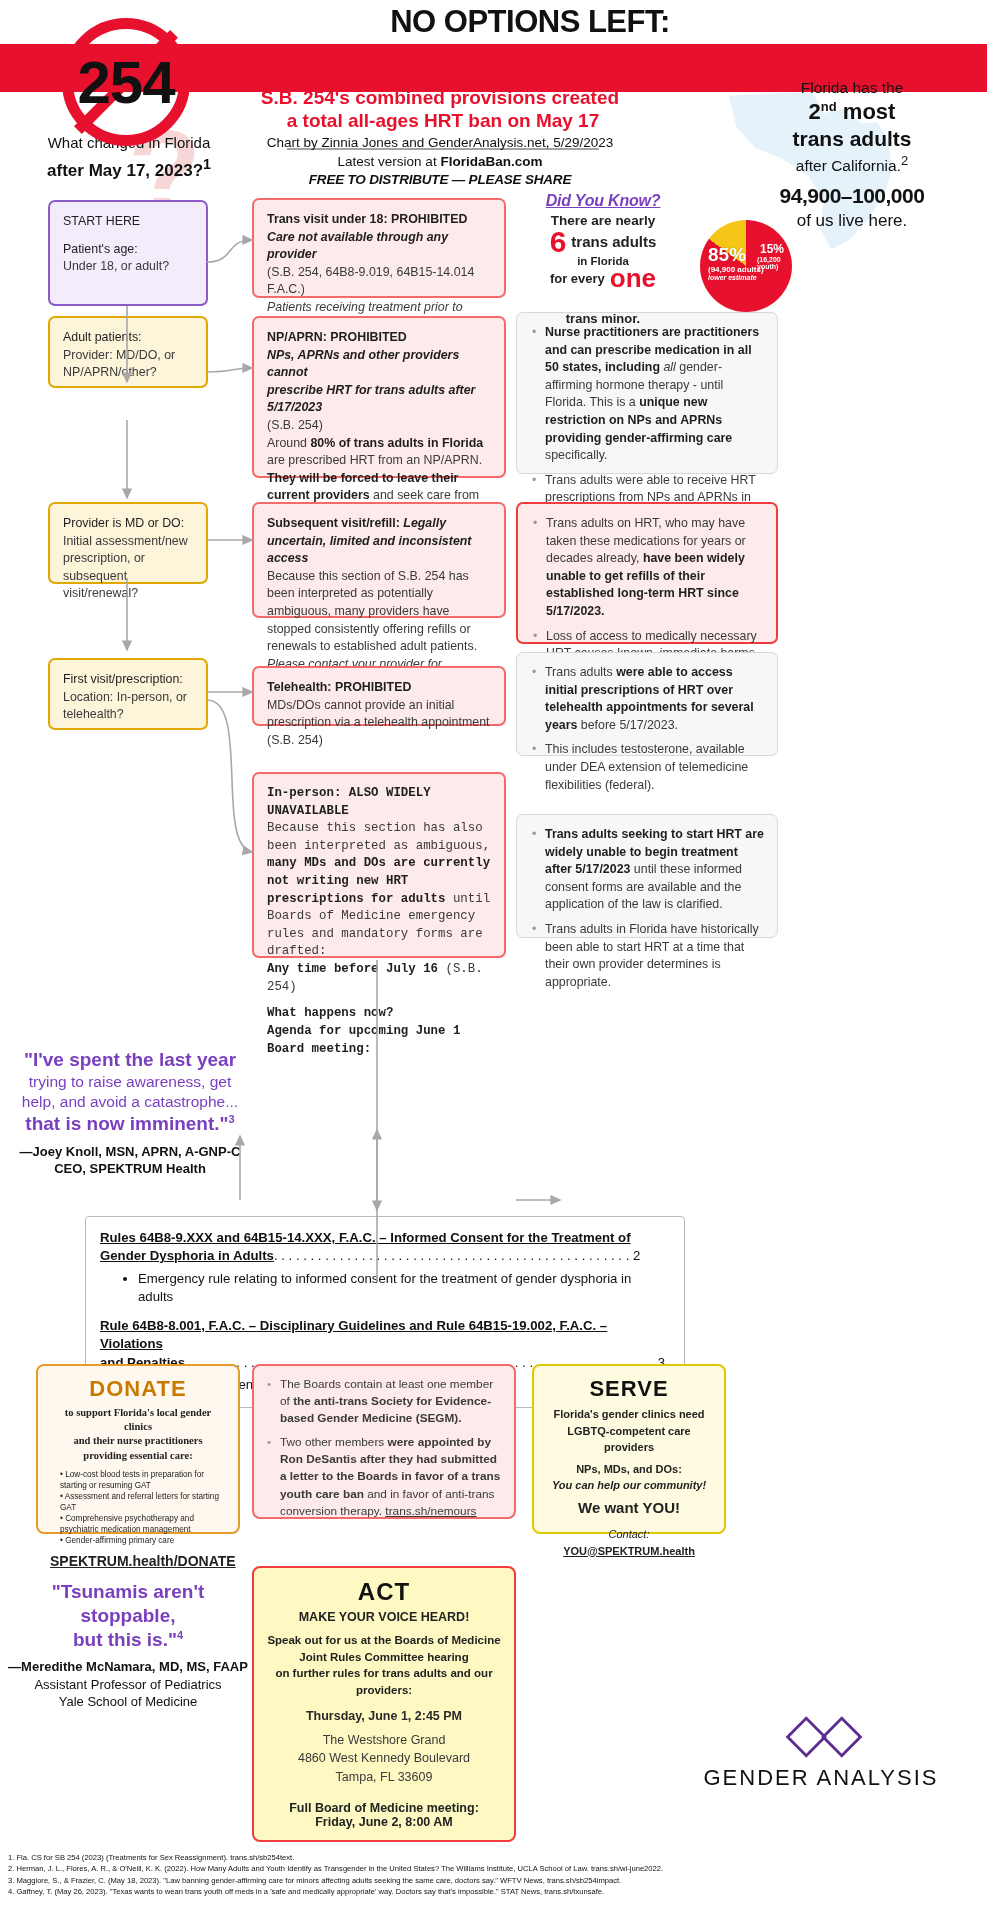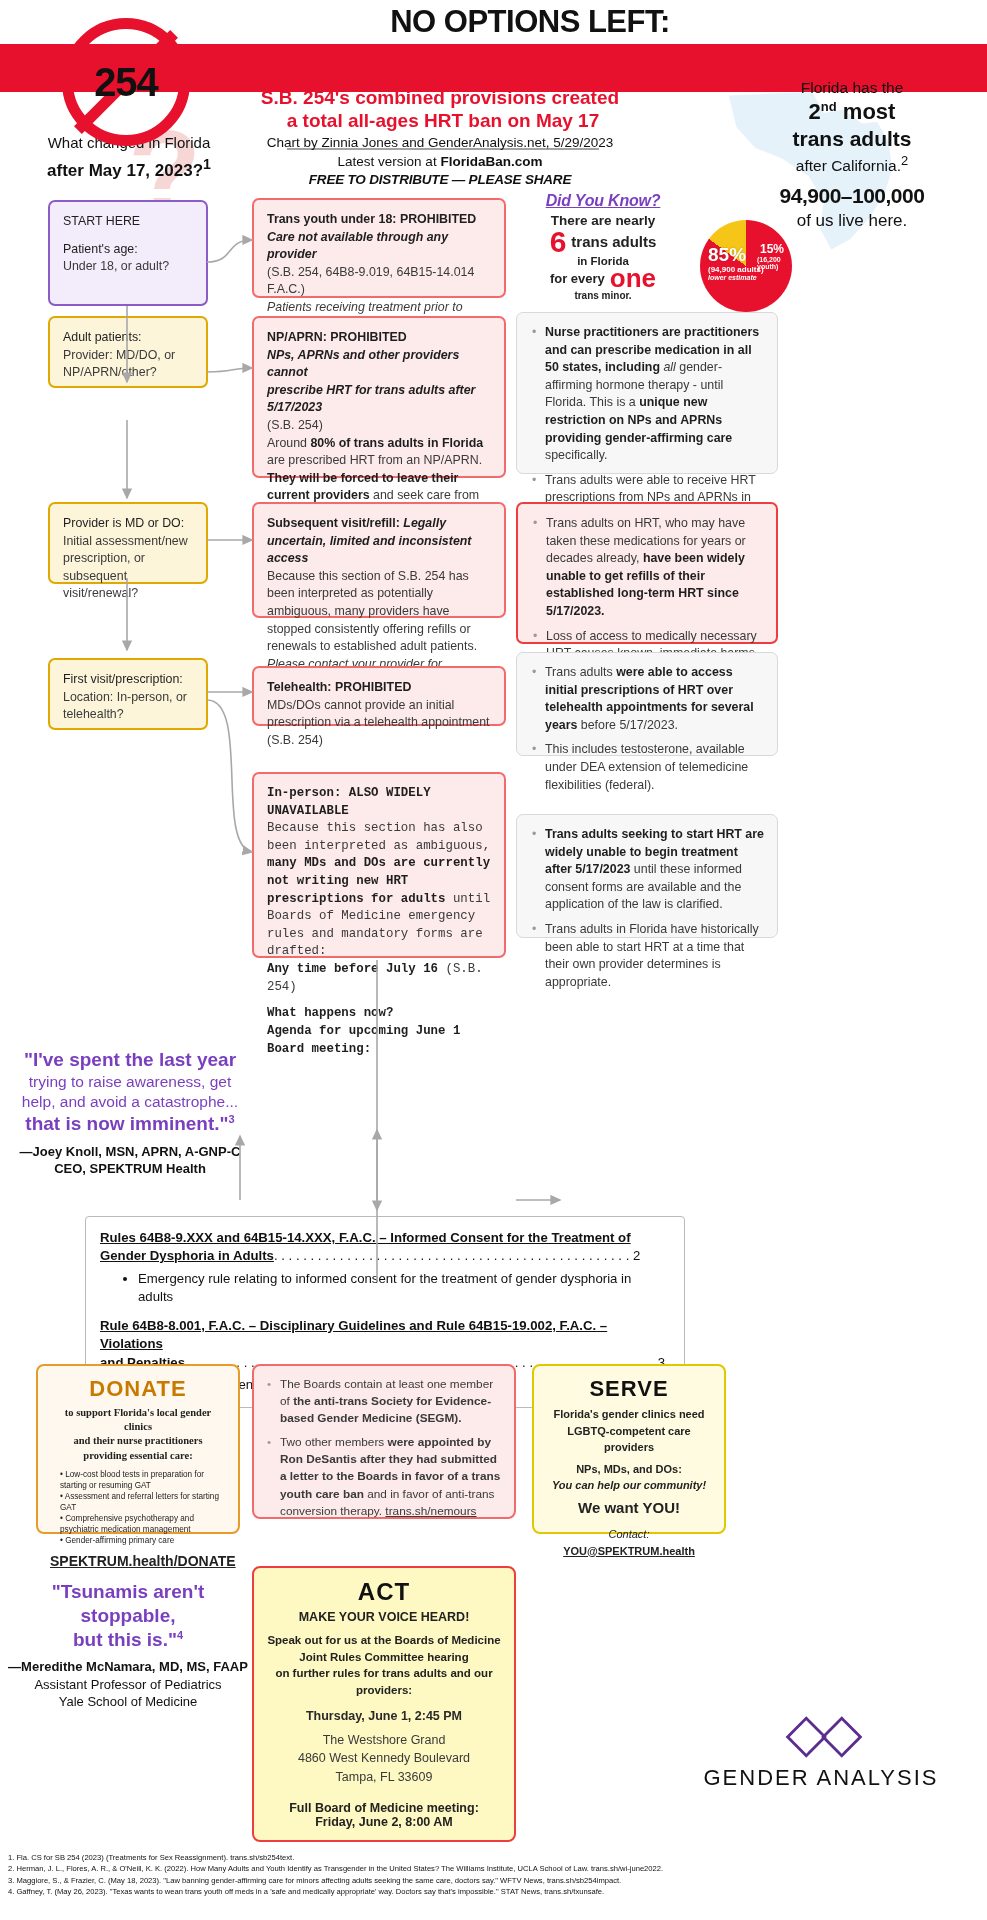--- a/index.html
+++ b/index.html
@@ -41,21 +41,21 @@
   #no-sign .ring {
     position:absolute; inset:0; border:11px solid #e8112d; border-radius:50%;
     background:transparent;
   }
   #no-sign .slash {
     position:absolute; left:50%; top:-4px; width:11px; height:136px; background:#e8112d;
     transform: translateX(-50%) rotate(45deg); transform-origin:center;
   }
   #no-sign .num {
     position:absolute; inset:0; display:flex; align-items:center; justify-content:center;
-    font-size:40px; font-weight:bold; color:#111; letter-spacing:-1px; z-index:2;
+    font-size:60px; font-weight:bold; color:#111; letter-spacing:-1px; z-index:2;
   }
   #subhead {
     position:absolute; left:230px; top:86px; width:420px; text-align:center; z-index:3;
     color:#e8112d; font-weight:bold; font-size:19px; line-height:1.22;
   }
   #subhead .ul { border-bottom:2px solid #a3a3a3; display:inline-block; padding-bottom:16px;margin-left:6px;}
   #credit {
     position:absolute; left:230px; top:134px; width:420px; text-align:center; z-index:3;
     font-size:13.5px; line-height:1.38; color:#111;
   }
@@ -80,21 +80,21 @@
   #dyk { position:absolute; left:498px; top:192px; width:210px; z-index:5; text-align:center; }
   #dyk .hdr { color:#7a3fbf; font-weight:bold; font-style:italic; font-size:16px;
               text-decoration:underline; letter-spacing:-.2px; }
   #dyk .l1 { font-size:13.5px; font-weight:bold; margin-top:3px;}
   #dyk .row { display:flex; align-items:center; justify-content:center; gap:5px; }
   #dyk .six { color:#e8112d; font-size:30px; font-weight:bold; line-height:.9;}
   #dyk .ta { font-size:15px; font-weight:bold; }
   #dyk .fl { font-size:11.5px; font-weight:bold; }
   #dyk .one { color:#e8112d; font-size:26px; font-weight:bold; line-height:.9;}
   #dyk .fe { font-size:13px; font-weight:bold;}
-  #dyk .tm { font-size:10px; font-weight:bold;}
+  #dyk .tm { font-size:13px; font-weight:bold;margin-top:21px;}
 
   #pie { position:absolute; left:700px; top:220px; width:92px; height:92px; z-index:5; }
   #pie .disc {
     width:92px; height:92px; border-radius:50%;
     background: conic-gradient(from 0deg, #e8112d 0deg 306deg, #f5c518 306deg 360deg);
   }
   #pie .p85 { position:absolute; left:8px; top:24px; color:#fff; font-size:19px; font-weight:bold;
               text-shadow:0 0 2px rgba(0,0,0,.25); }
   #pie .p85s { position:absolute; left:8px; top:45px; color:#fff; font-size:8px; font-weight:bold; }
   #pie .p85t { position:absolute; left:8px; top:54px; color:#fff; font-size:7px; font-weight:bold; font-style:italic;}
@@ -271,21 +271,21 @@
   <div>subsequent visit/renewal?</div>
 </div>
 
 <div class="dbox q-yellow" style="left:48px; top:658px; width:160px; height:72px;">
   <div class="qtitle">First visit/prescription:</div>
   <div>Location: In-person, or</div>
   <div>telehealth?</div>
 </div>
 
 <div class="dbox p-box" style="left:252px; top:198px; width:254px; height:100px;">
-  <div><b>Trans youth under 18: PROHIBITED</b></div>
+  <div><b>Trans visit under 18: PROHIBITED</b></div>
   <div><i><b>Care not available through any provider</b></i></div>
   <div>(S.B. 254, 64B8-9.019, 64B15-14.014 F.A.C.)</div>
   <div><i>Patients receiving treatment prior to 5/17/2023</i></div>
   <div><i>are grandfathered</i></div>
 </div>
 
 <div class="dbox p-box" style="left:252px; top:316px; width:254px; height:162px;">
   <div><b>NP/APRN: PROHIBITED</b></div>
   <div><i><b>NPs, APRNs and other providers cannot</b></i></div>
   <div><i><b>prescribe HRT for trans adults after 5/17/2023</b></i></div>

